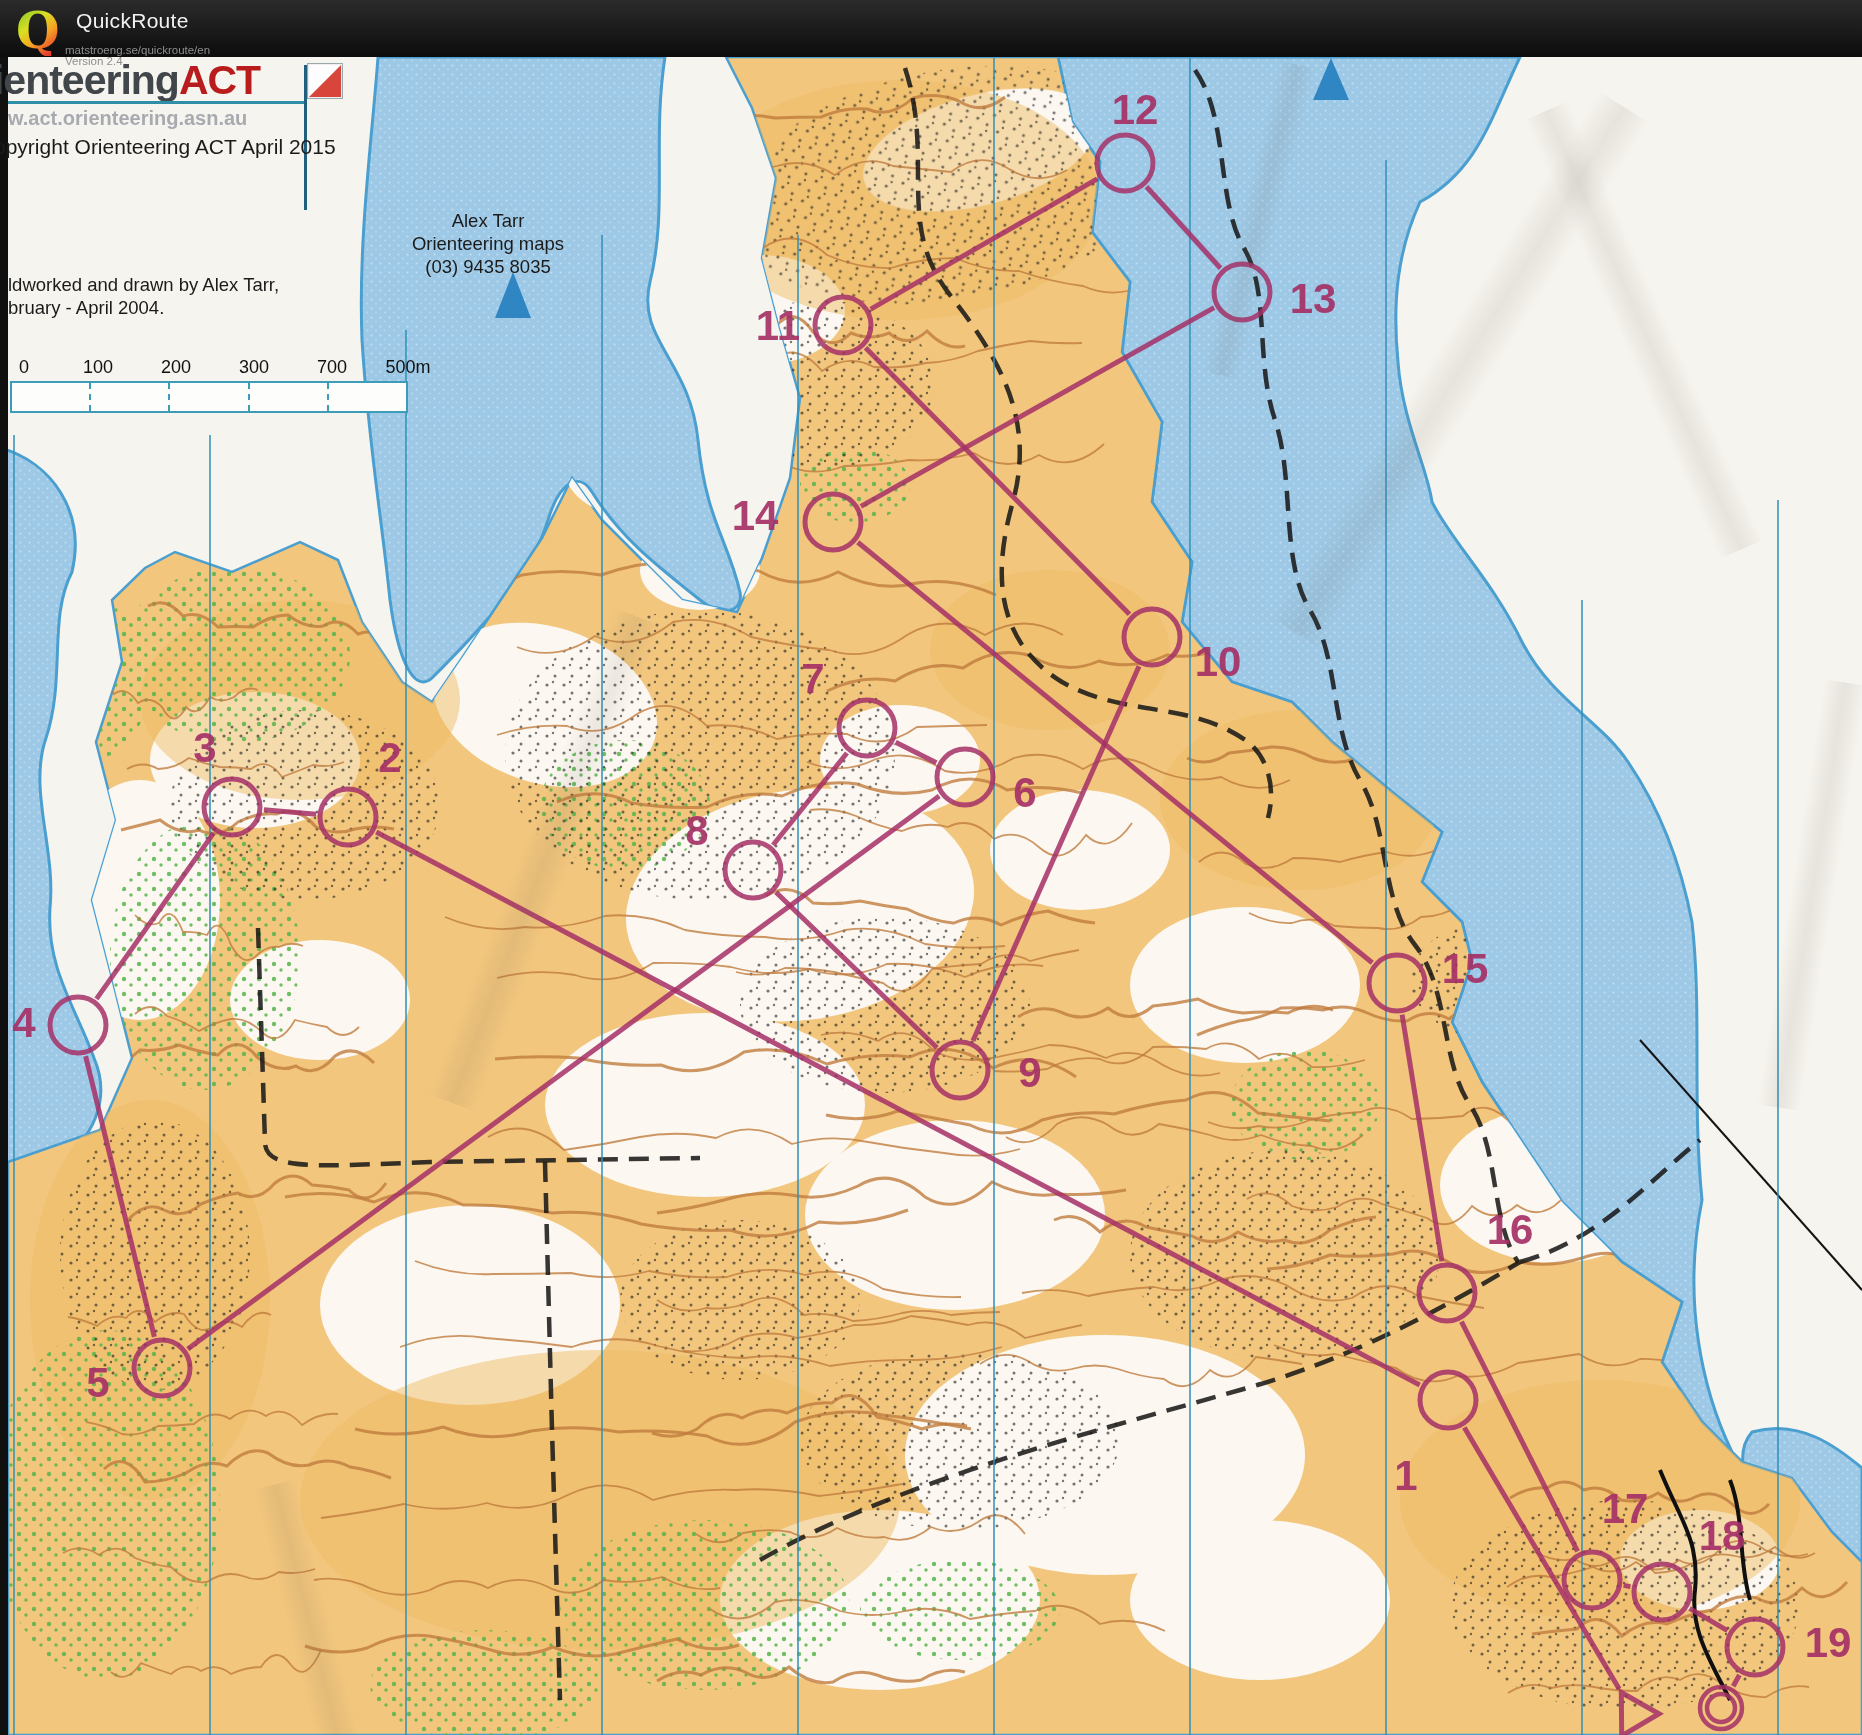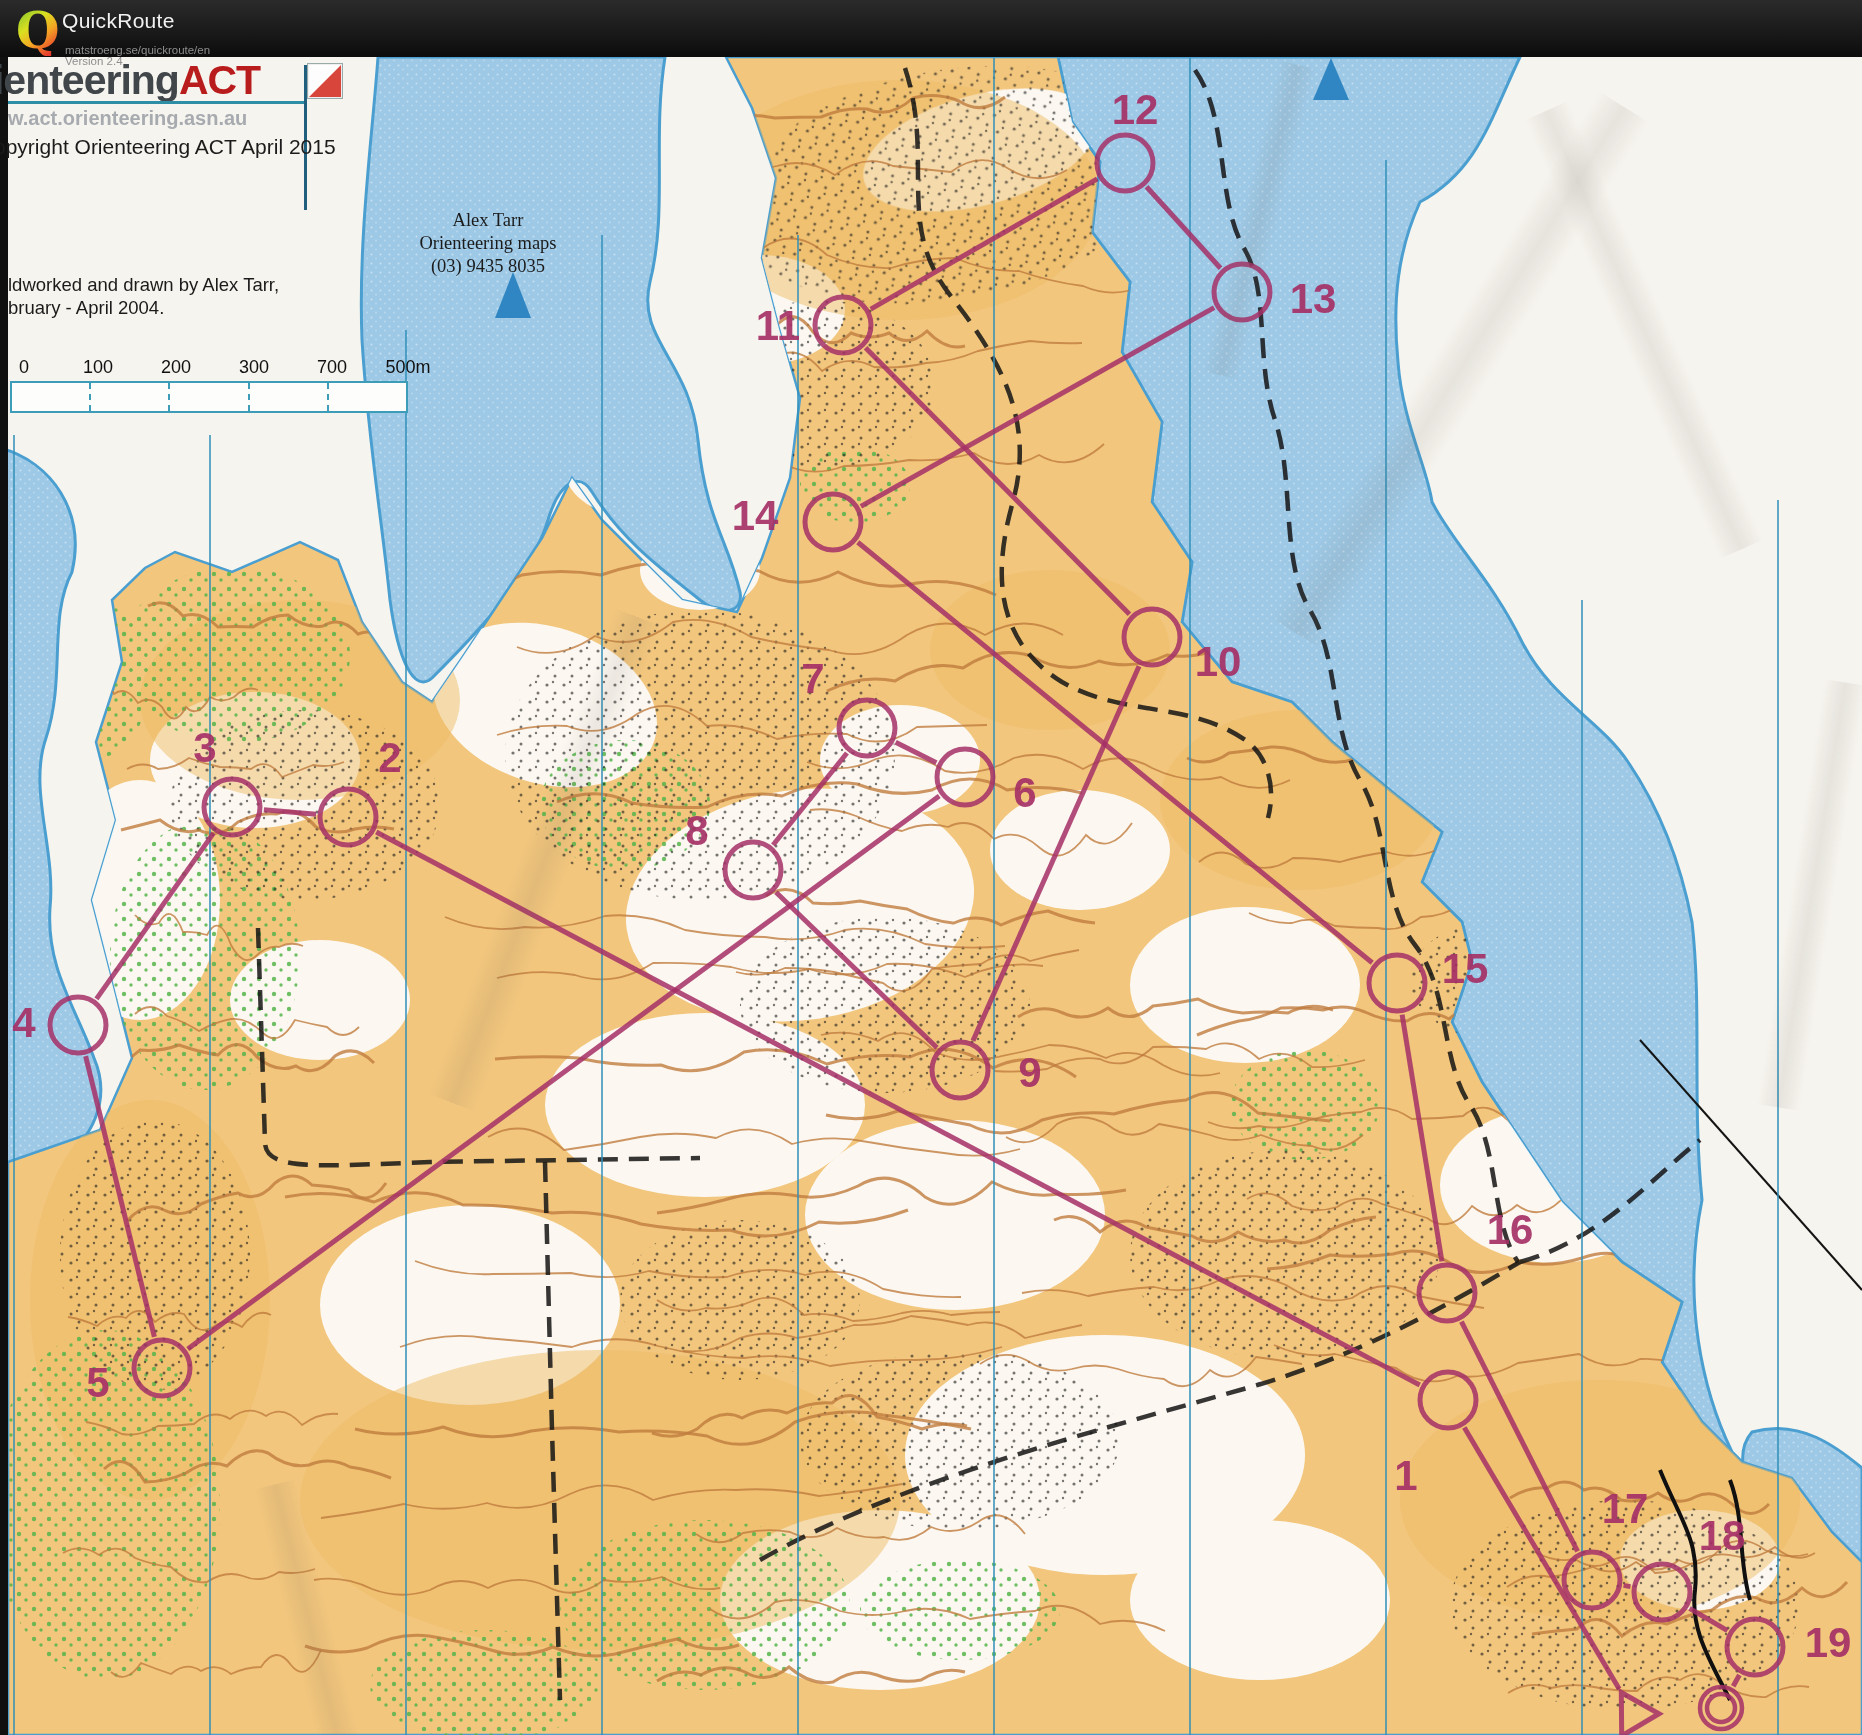--- a/index.html
+++ b/index.html
@@ -1,39 +1,39 @@
 <!DOCTYPE html>
 <html><head>
 <meta charset="utf-8">
 <style>
   html,body{margin:0;padding:0;background:#000;font-family:"Liberation Sans",sans-serif;}
   #screen{position:relative;width:1862px;height:1735px;overflow:hidden;background:#f6f4ee;}
   
   #topbar{position:absolute;left:0;top:0;width:100%;height:57px;background:linear-gradient(#2b2b2b,#0c0c0c);z-index:40;}
   #topbar .logo{position:absolute;left:14px;top:4px;width:48px;height:52px;}
-  #topbar .app-title{position:absolute;left:62px;top:9px;color:#f2f2f2;font-size:21px;letter-spacing:.3px;}
+  #topbar .app-title{position:absolute;left:76px;top:9px;color:#f2f2f2;font-size:21px;letter-spacing:.3px;}
   #topbar .app-sub{position:absolute;left:65px;color:#8f8f8f;font-size:11.5px;}
   #topbar .v{top:31px;margin-top:24px;} #topbar .u{top:44px;}
   
   #map{position:absolute;left:0;top:0;}
   .dashed{fill:none;stroke:#141414;stroke-width:4.5;stroke-dasharray:20 11;opacity:.85;}
   .fence{fill:none;stroke:#141414;stroke-width:2;}
   .gully{fill:none;stroke:#101010;stroke-width:4;}
   .ctl-num{font-family:"Liberation Sans",sans-serif;font-weight:bold;font-size:42px;opacity:.92;}
   
   #credits{position:absolute;left:8px;top:57px;width:585px;height:380px;z-index:10;color:#1b1b1b;}
   #credits .bigtitle{position:absolute;left:-30px;top:0px;font-size:41px;font-weight:bold;letter-spacing:-1px;color:#41464b;white-space:nowrap;}
   #credits .rule{position:absolute;left:0;top:44px;width:296px;height:3px;background:#2e8ea6;}
   #credits .vrule{position:absolute;left:296px;top:8px;width:3px;height:145px;background:#20607e;}
   #credits .flag{position:absolute;left:299px;top:6px;width:34px;height:34px;background:linear-gradient(135deg,#fdfdfd 49%,#d8453a 51%);border:1px solid #9aa;box-shadow:0 0 0 1px #eee inset;}
   #credits .site{position:absolute;left:0;top:50px;font-size:20px;font-weight:bold;color:#a7abb0;}
   #credits .copy{position:absolute;left:-14px;top:78px;font-size:21px;white-space:nowrap;}
   #credits .cred{position:absolute;left:0;font-size:18.5px;line-height:23px;white-space:pre-line;}
   #credits .c1{top:148px;} #credits .c2{top:216px;}
-  #credits .contact{position:absolute;left:385px;top:152px;width:190px;text-align:center;font-size:18.5px;line-height:23px;font-family:Liberation Serif, serif;}
+  #credits .contact{position:absolute;left:385px;top:152px;width:190px;text-align:center;font-size:18.5px;line-height:23px;}
   
   #scalebar{position:absolute;left:2px;top:300px;width:420px;}
   #scalebar .nums{position:relative;height:20px;font-size:18px;color:#111;}
   #scalebar .nums span{position:absolute;transform:translateX(-50%);}
   #scalebar .bar{margin-top:4px;width:394px;height:28px;border:2px solid #3d9cb8;display:flex;background:#fdfdfb;}
   #scalebar .bar i{flex:1;border-left:2px dashed #3d9cb8;}
   #scalebar .bar i:first-child{border-left:none;}
 </style>
 </head>
 <body>

